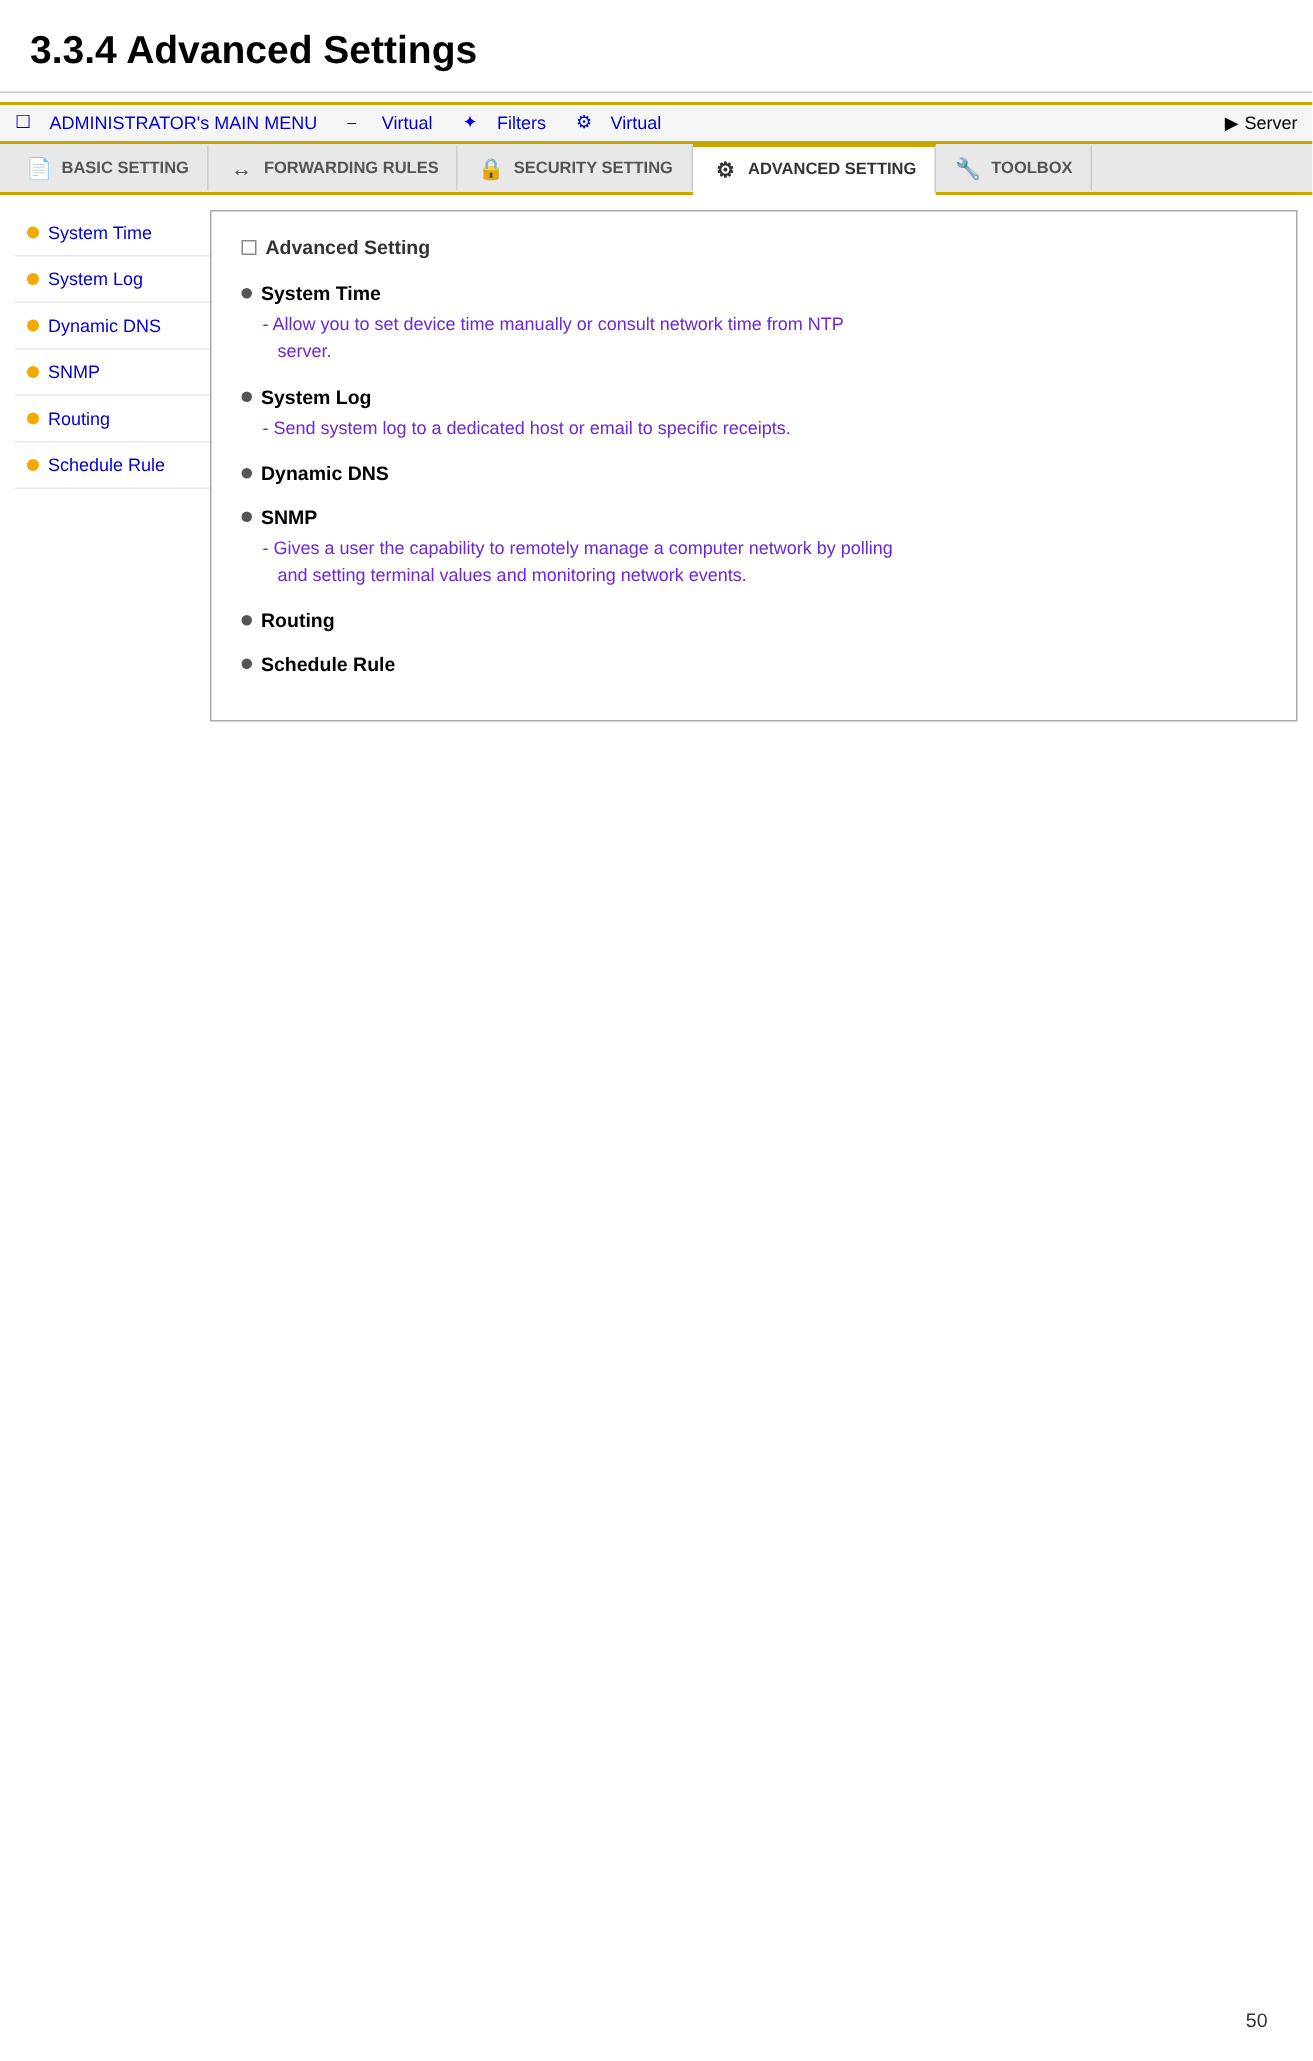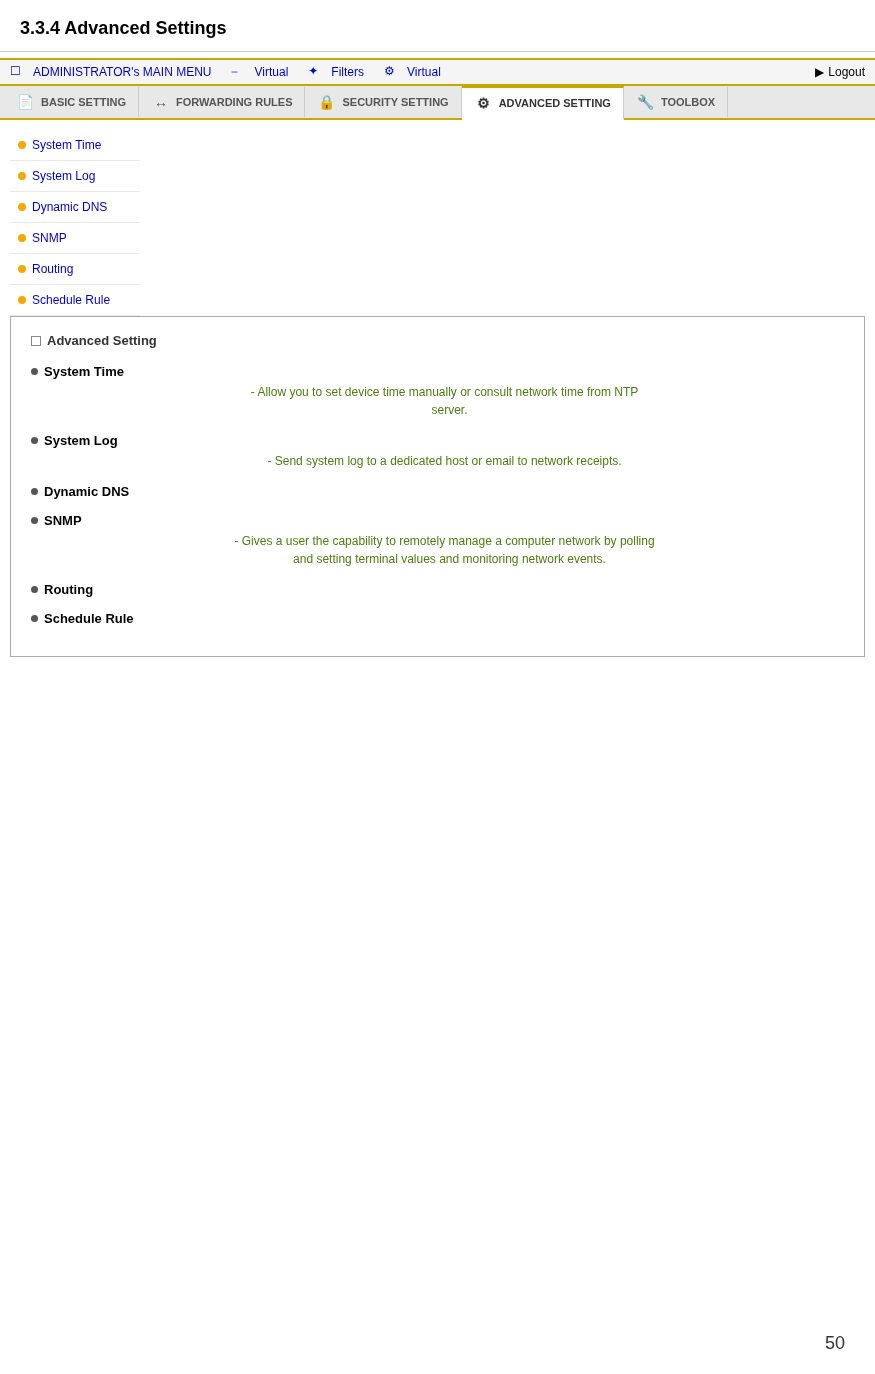--- a/index.html
+++ b/index.html
@@ -7,21 +7,21 @@
       font-family: Arial, sans-serif;
       font-size: 13px;
       background: #fff;
       width: 875px;
       min-height: 1374px;
       color: #333;
     }
 
     
     .page-title {
-      font-size: 18px;
+      font-size: 26px;
       font-weight: bold;
       padding: 18px 20px 12px 20px;
       color: #000;
     }
 
     
     .top-nav {
       background: #f5f5f5;
       border-top: 2px solid #c8a800;
       border-bottom: 2px solid #c8a800;
@@ -90,21 +90,20 @@
       align-items: center;
       justify-content: center;
       font-size: 14px;
     }
 
     
     .main-area {
       display: flex;
       margin: 10px;
       gap: 0;
-      flex-direction: column;
     }
 
     
     .sidebar {
       width: 130px;
       min-width: 130px;
       background: #fff;
     }
     .sidebar-item {
       display: flex;
@@ -164,33 +163,32 @@
     }
     .section-bullet {
       width: 7px;
       height: 7px;
       background: #555;
       border-radius: 50%;
       display: inline-block;
       flex-shrink: 0;
     }
     .section-desc {
-      color: #4d7c0f;
+      color: #6d28d9;
       font-size: 12px;
       padding-left: 14px;
       line-height: 1.5;
-      text-align: center;
     }
 
     
     .page-number {
       position: fixed;
       bottom: 20px;
       right: 30px;
-      font-size: 18px;
+      font-size: 13px;
       color: #333;
     }
 
     
     .title-divider {
       height: 1px;
       background: #ccc;
       margin: 0 0 6px 0;
     }
   </style>
@@ -213,21 +211,21 @@
     <span class="nav-icon">✦</span>
     <span>Filters</span>
   </a>
   <a class="top-nav-item">
     <span class="nav-icon">⚙</span>
     <span>Virtual</span>
   </a>
   <div class="top-nav-separator"></div>
   <a class="logout-item">
     <span>▶</span>
-    <span>Logout</span>
+    <span>Server</span>
   </a>
 </div>
 
 <div class="tab-bar">
   <div class="tab-item">
     <span class="tab-icon">📄</span>
     <span>BASIC SETTING</span>
   </div>
   <div class="tab-item">
     <span class="tab-icon">↔</span>
@@ -289,21 +287,21 @@
         <span>System Time</span>
       </div>
       <div class="section-desc">- Allow you to set device time manually or consult network time from NTP<br>&nbsp;&nbsp;&nbsp;server.</div>
     </div>
 
     <div class="section">
       <div class="section-title">
         <span class="section-bullet"></span>
         <span>System Log</span>
       </div>
-      <div class="section-desc">- Send system log to a dedicated host or email to network receipts.</div>
+      <div class="section-desc">- Send system log to a dedicated host or email to specific receipts.</div>
     </div>
 
     <div class="section">
       <div class="section-title">
         <span class="section-bullet"></span>
         <span>Dynamic DNS</span>
       </div>
     </div>
 
     <div class="section">

